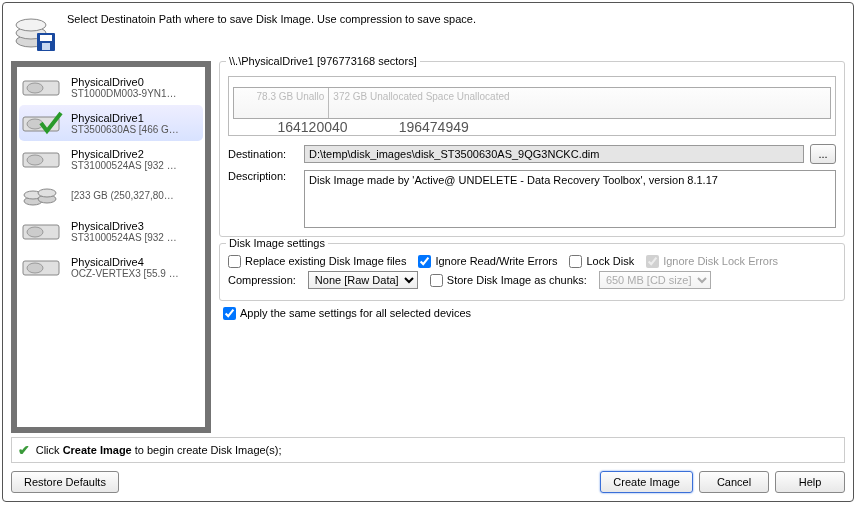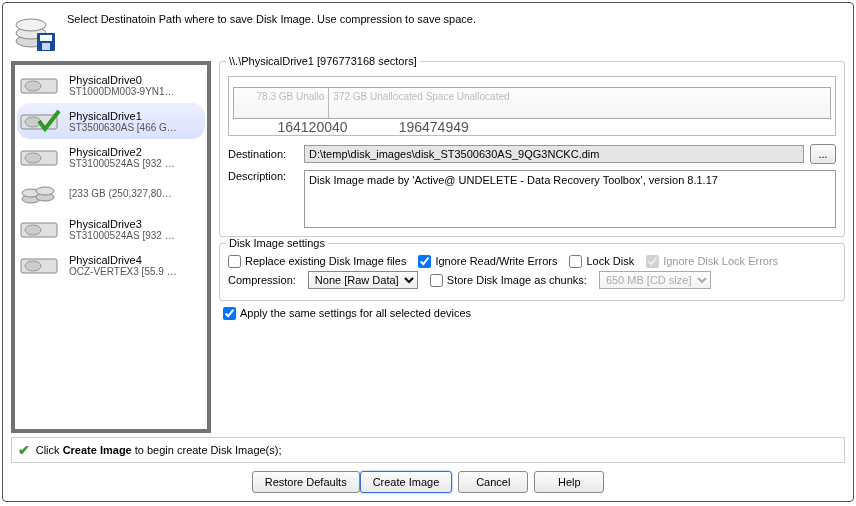--- a/index.html
+++ b/index.html
@@ -2,23 +2,23 @@
 <html><head>
 <meta charset="utf-8">
 <style>
 * { box-sizing: border-box; margin: 0; padding: 0; }
 body { font-family: Tahoma, "Segoe UI", sans-serif; font-size: 11px; background: #fff; color: #000; width: 856px; height: 506px; overflow: hidden; }
 .wrapper { border: 1px solid #555; border-radius: 4px; margin: 2px; height: 500px; display: flex; flex-direction: column; padding: 6px 8px 8px 8px; }
 .header { display: flex; align-items: flex-start; gap: 10px; padding: 2px 0 6px 2px; }
 .header-icon { width: 44px; height: 44px; position: relative; }
 .header-text { padding-top: 2px; }
 .body { display: flex; gap: 8px; flex: 1; min-height: 0; }
-.sidebar { width: 200px; border: 4px solid #737373; padding: 2px; overflow: hidden; }
+.sidebar { width: 200px; border: 6px solid #737373; padding: 2px; overflow: hidden; }
 .drive-item { display: flex; align-items: center; gap: 8px; padding: 4px 2px; }
-.drive-item.selected { background: linear-gradient(#eef, #d8e2ff); border-radius: 13px; }
+.drive-item.selected { background: linear-gradient(#eef, #d8e2ff); border-radius: 5px; }
 .drive-icon { width: 42px; height: 28px; position: relative; }
 .drive-text { flex: 1; overflow: hidden; }
 .drive-title { font-weight: normal; white-space: nowrap; overflow: hidden; text-overflow: ellipsis; }
 .drive-sub { color: #555; font-size: 10px; white-space: nowrap; overflow: hidden; text-overflow: ellipsis; }
 .main { flex: 1; display: flex; flex-direction: column; gap: 6px; min-width: 0; }
 .fieldset { border: 1px solid #ccc; border-radius: 3px; padding: 8px; position: relative; }
 .fieldset-label { position: absolute; top: -7px; left: 6px; background: #fff; padding: 0 3px; font-size: 11px; }
 .partition-map { border: 1px solid #bbb; background: #fff; padding: 10px 4px 4px 4px; position: relative; height: 60px; margin-bottom: 8px; }
 .pm-inner { display: flex; height: 32px; border: 1px solid #aaa; background: linear-gradient(#fdfdfd,#f5f5f5); }
 .pm-seg { border-right: 1px solid #bbb; font-size: 10px; padding: 3px 4px; overflow: hidden; position: relative; }
@@ -30,21 +30,21 @@
 .label { width: 70px; }
 .input { flex: 1; border: 1px solid #999; padding: 2px 4px; font-family: inherit; font-size: 11px; background: #e5e5e5; }
 .textarea { flex: 1; border: 1px solid #999; padding: 3px 4px; font-family: inherit; font-size: 11px; height: 58px; resize: none; background: #fff; }
 .btn-small { width: 26px; height: 20px; border: 1px solid #888; background: linear-gradient(#fdfdfd,#e8e8e8); border-radius: 3px; font-size: 11px; cursor: pointer; }
 .settings-row { display: flex; align-items: center; gap: 12px; flex-wrap: wrap; margin: 3px 0; }
 .chk-wrap { display: flex; align-items: flex-start; gap: 4px; }
 .chk-wrap.disabled { color: #999; }
 select { border: 1px solid #888; font-family: inherit; font-size: 11px; padding: 1px 2px; background: linear-gradient(#fdfdfd,#eee); }
 select:disabled { color: #888; }
 .status-bar { border: 1px solid #ccc; padding: 4px 6px; display: flex; align-items: center; gap: 6px; margin-top: 4px; }
-.footer { display: flex; justify-content: center; align-items: center; margin-top: 8px; }
+.footer { display: flex; justify-content: space-between; align-items: center; margin-top: 8px; }
 .btn { border: 1px solid #888; background: linear-gradient(#fdfdfd,#e8e8e8); border-radius: 3px; padding: 4px 12px; font-family: inherit; font-size: 11px; cursor: pointer; min-width: 70px; }
 .btn.primary { border: 1px solid #3a6fd8; box-shadow: 0 0 2px #5a8fe8; }
 .btns-right { display: flex; gap: 6px; }
 .checkmark { color: #3a9a3a; font-size: 14px; font-weight: bold; }
 </style>
 </head>
 <body>
 
 <div class="wrapper">
   <div class="header">

